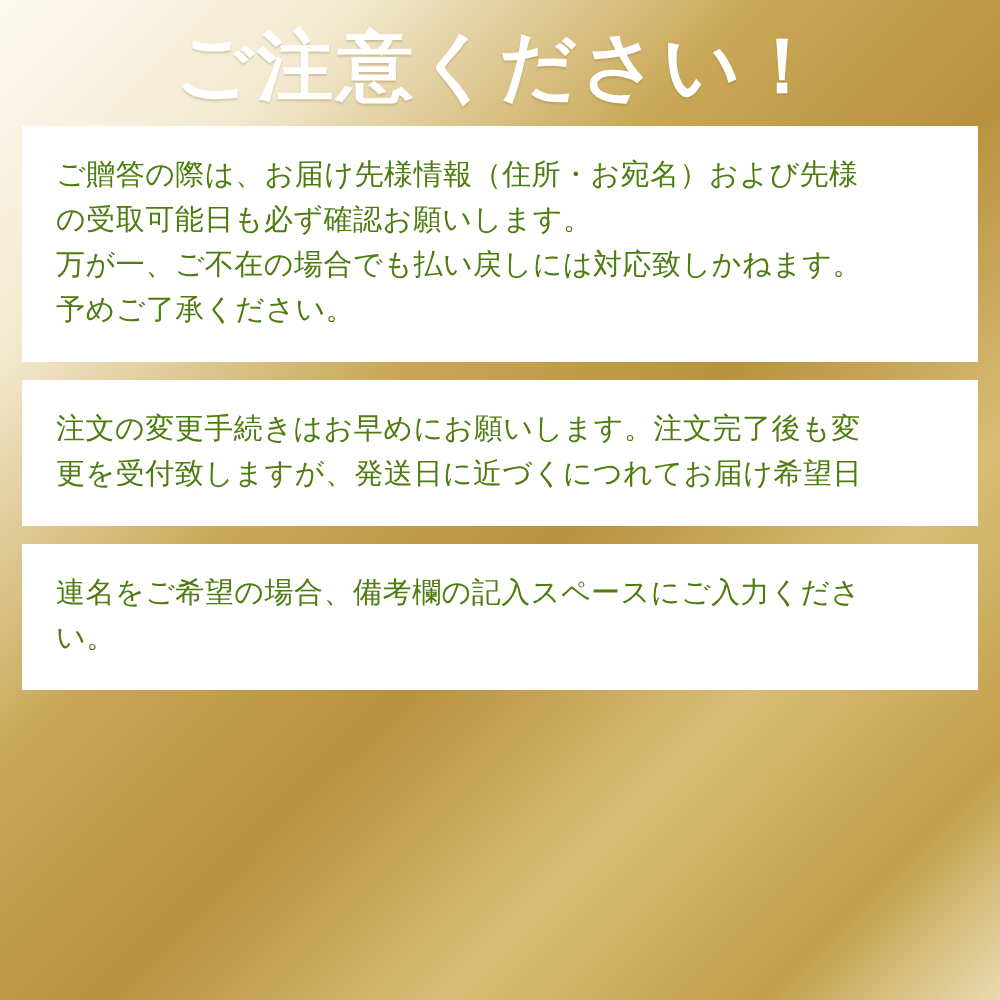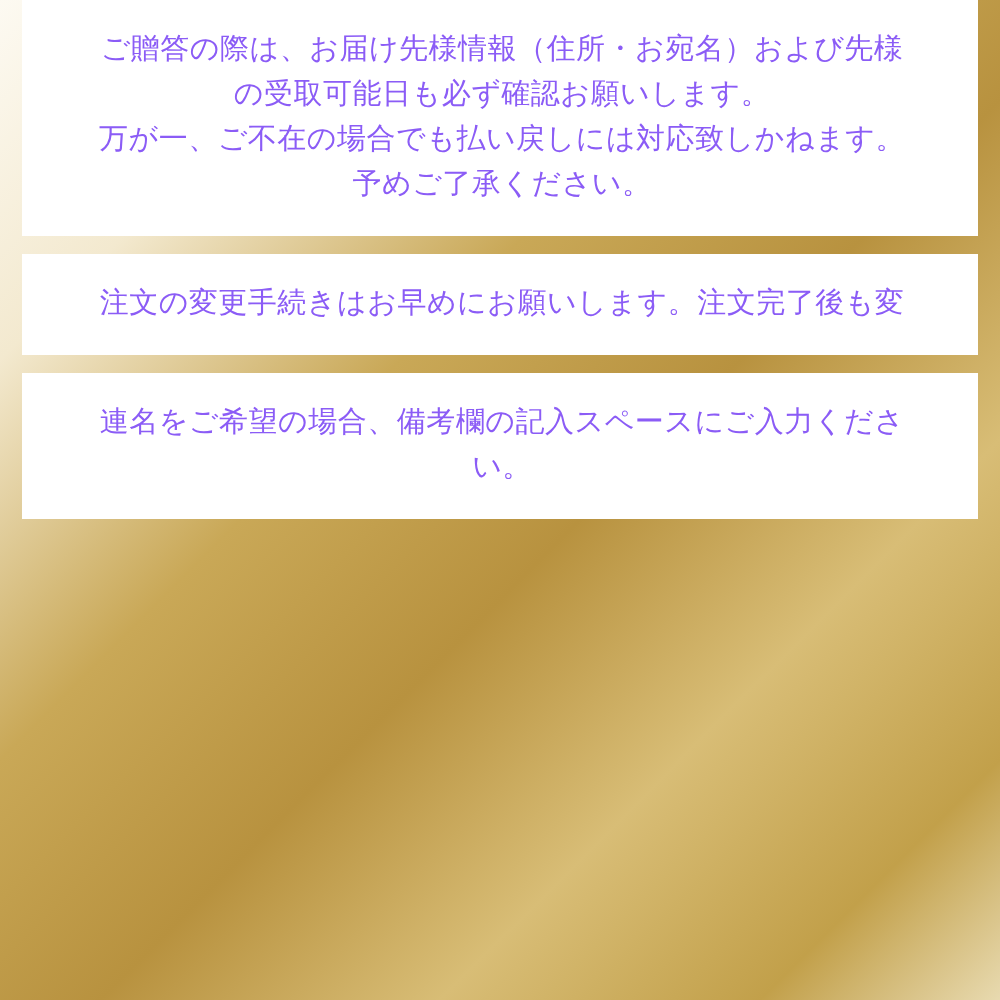--- a/index.html
+++ b/index.html
@@ -39,53 +39,54 @@
     display: flex;
     flex-direction: column;
     gap: 18px;
     padding: 0 22px;
   }
 
   .panel {
     background: #ffffff;
     box-sizing: border-box;
     padding: 26px 30px 30px 34px;
-    color: #8b5cf6;
+    color: #4d7c0f;
     font-size: 29px;
     line-height: 1.55;
     letter-spacing: 0.5px;
     font-family: "DejaVu Sans", "Liberation Sans", sans-serif;
-    text-align: center;
   }
 
   .panel p {
     margin: 0;
   }
 
   .panel p + p {
     margin-top: 0;
   }
 </style>
 </head>
 <body>
 
 <div class="notice-card">
 
+  <div class="notice-title">ご注意ください！</div>
 
   <div class="panels">
 
     <div class="panel">
       <p>ご贈答の際は、お届け先様情報（住所・お宛名）および先様</p>
       <p>の受取可能日も必ず確認お願いします。</p>
       <p>万が一、ご不在の場合でも払い戻しには対応致しかねます。</p>
       <p>予めご了承ください。</p>
     </div>
 
     <div class="panel">
       <p>注文の変更手続きはお早めにお願いします。注文完了後も変</p>
+      <p>更を受付致しますが、発送日に近づくにつれてお届け希望日</p>
     </div>
 
     <div class="panel">
       <p>連名をご希望の場合、備考欄の記入スペースにご入力くださ</p>
       <p>い。</p>
     </div>
 
 
   </div>
 </div>

